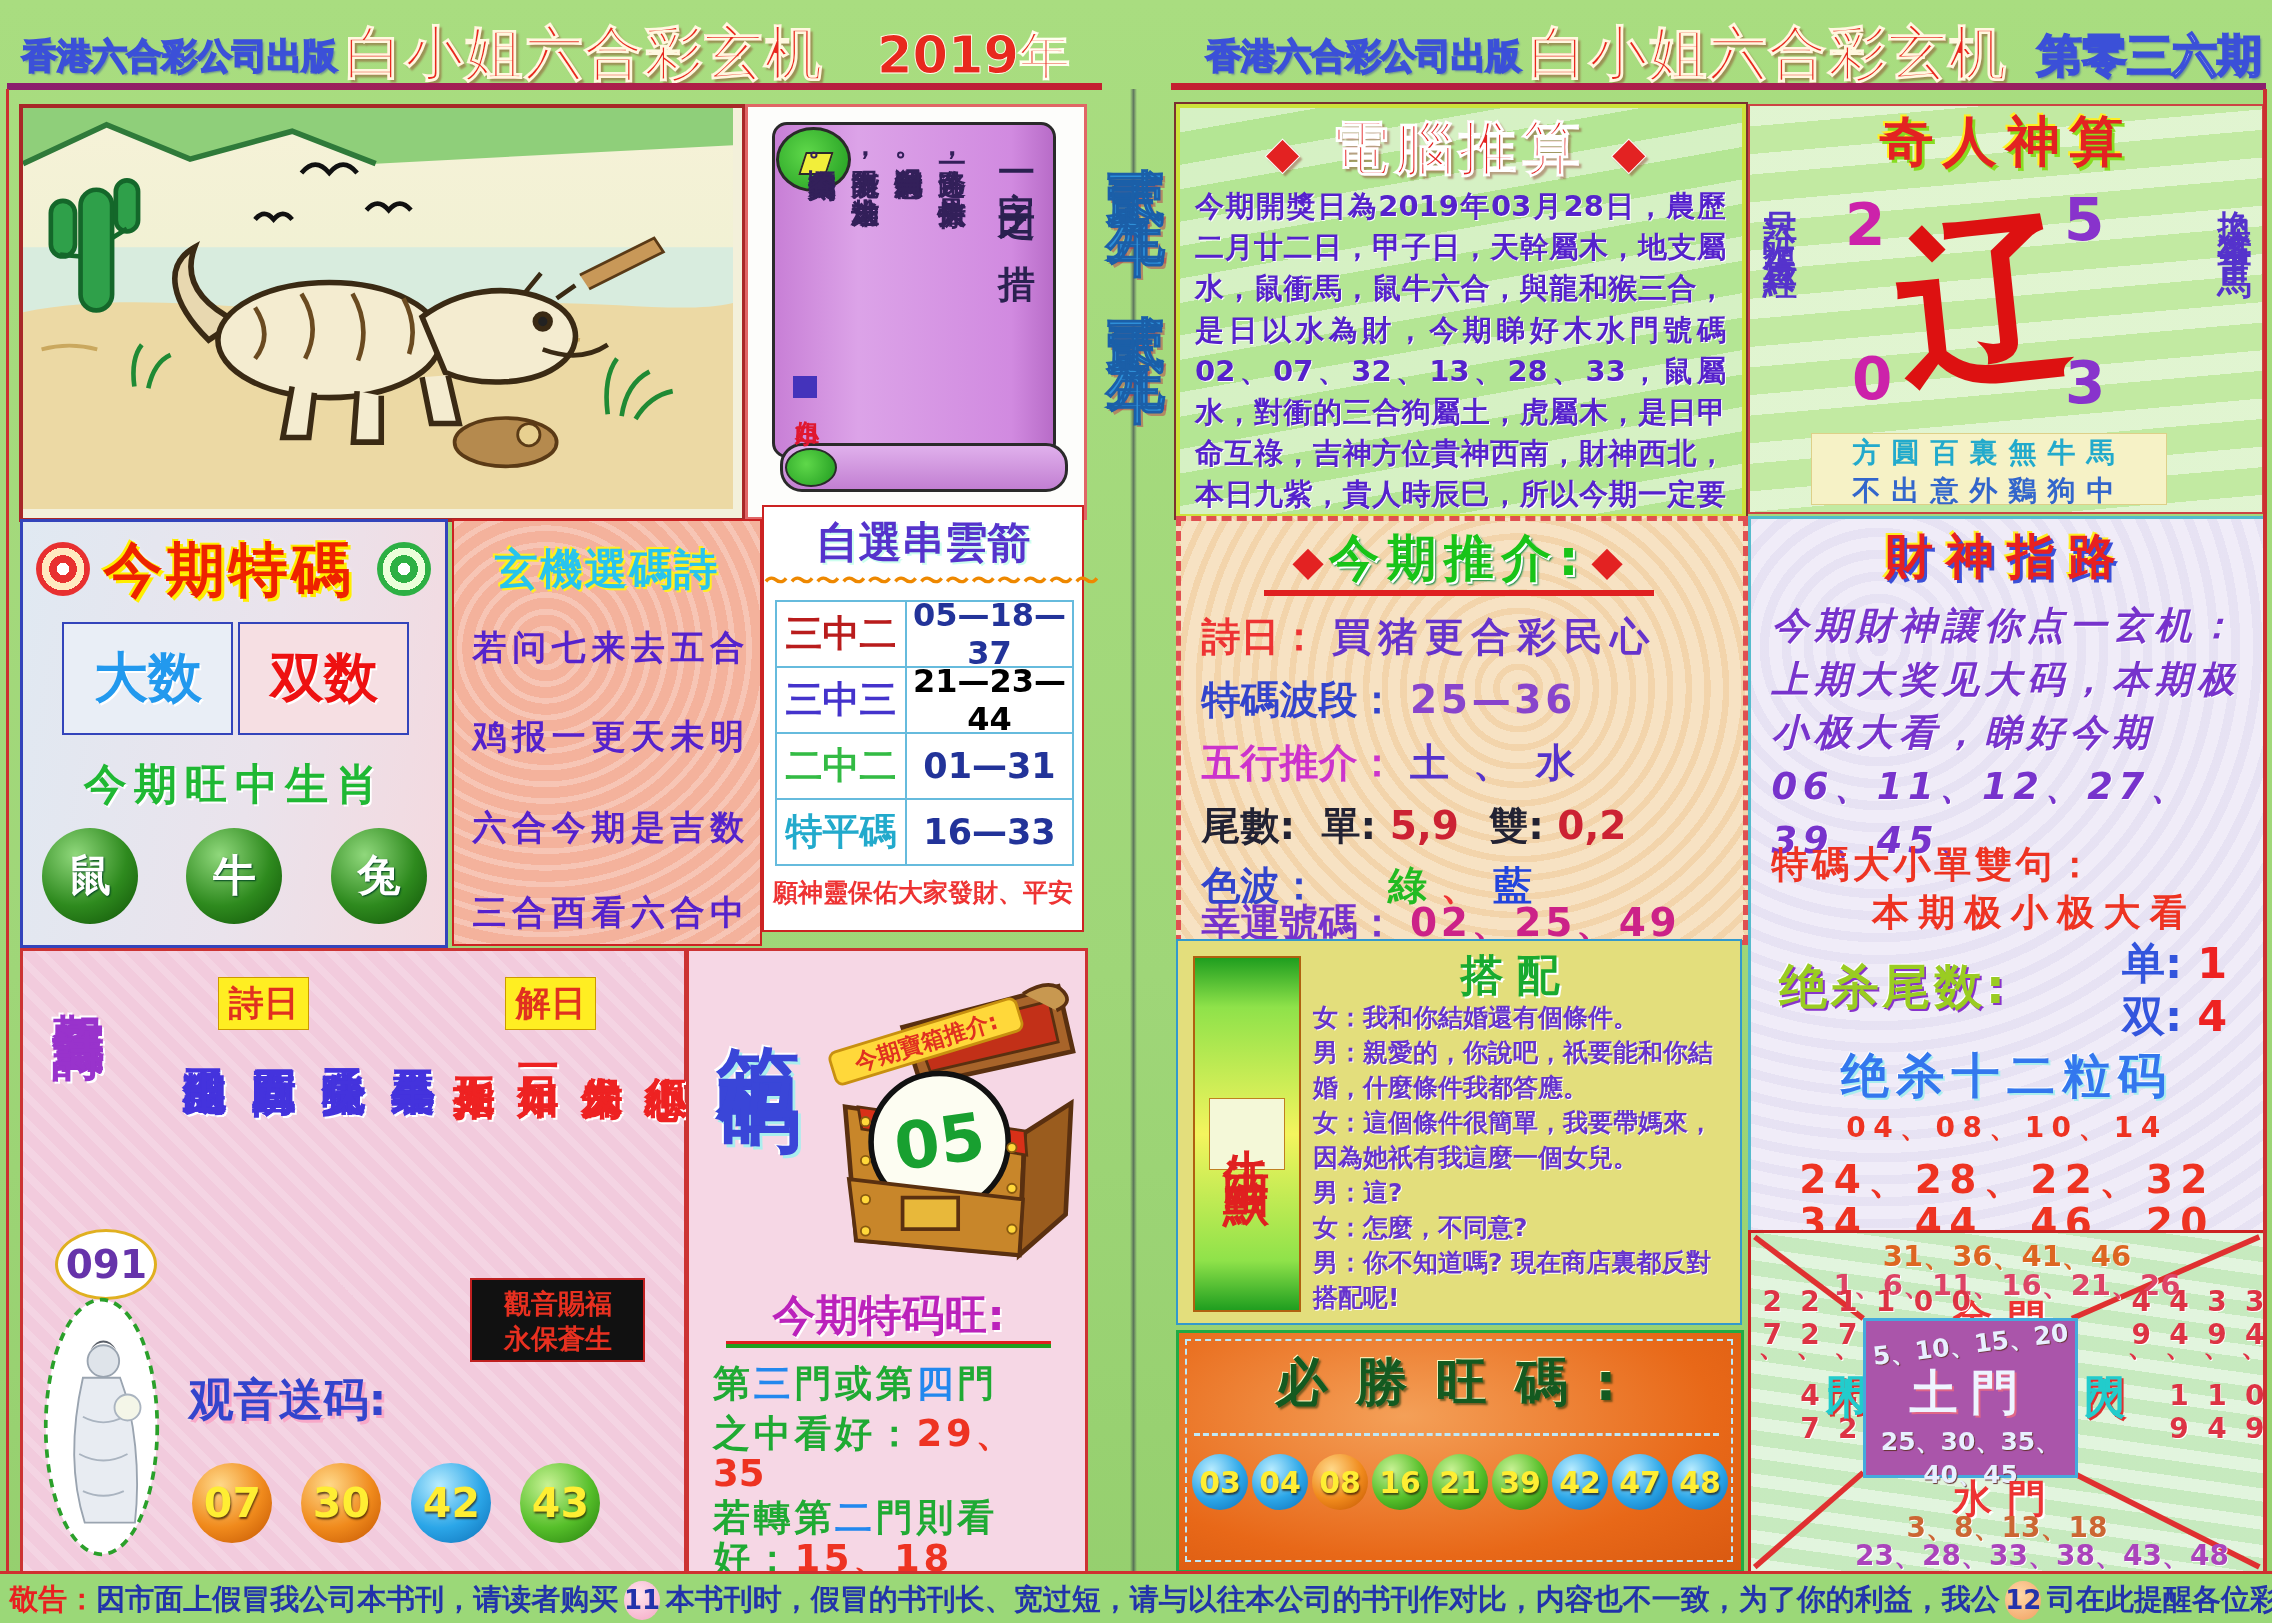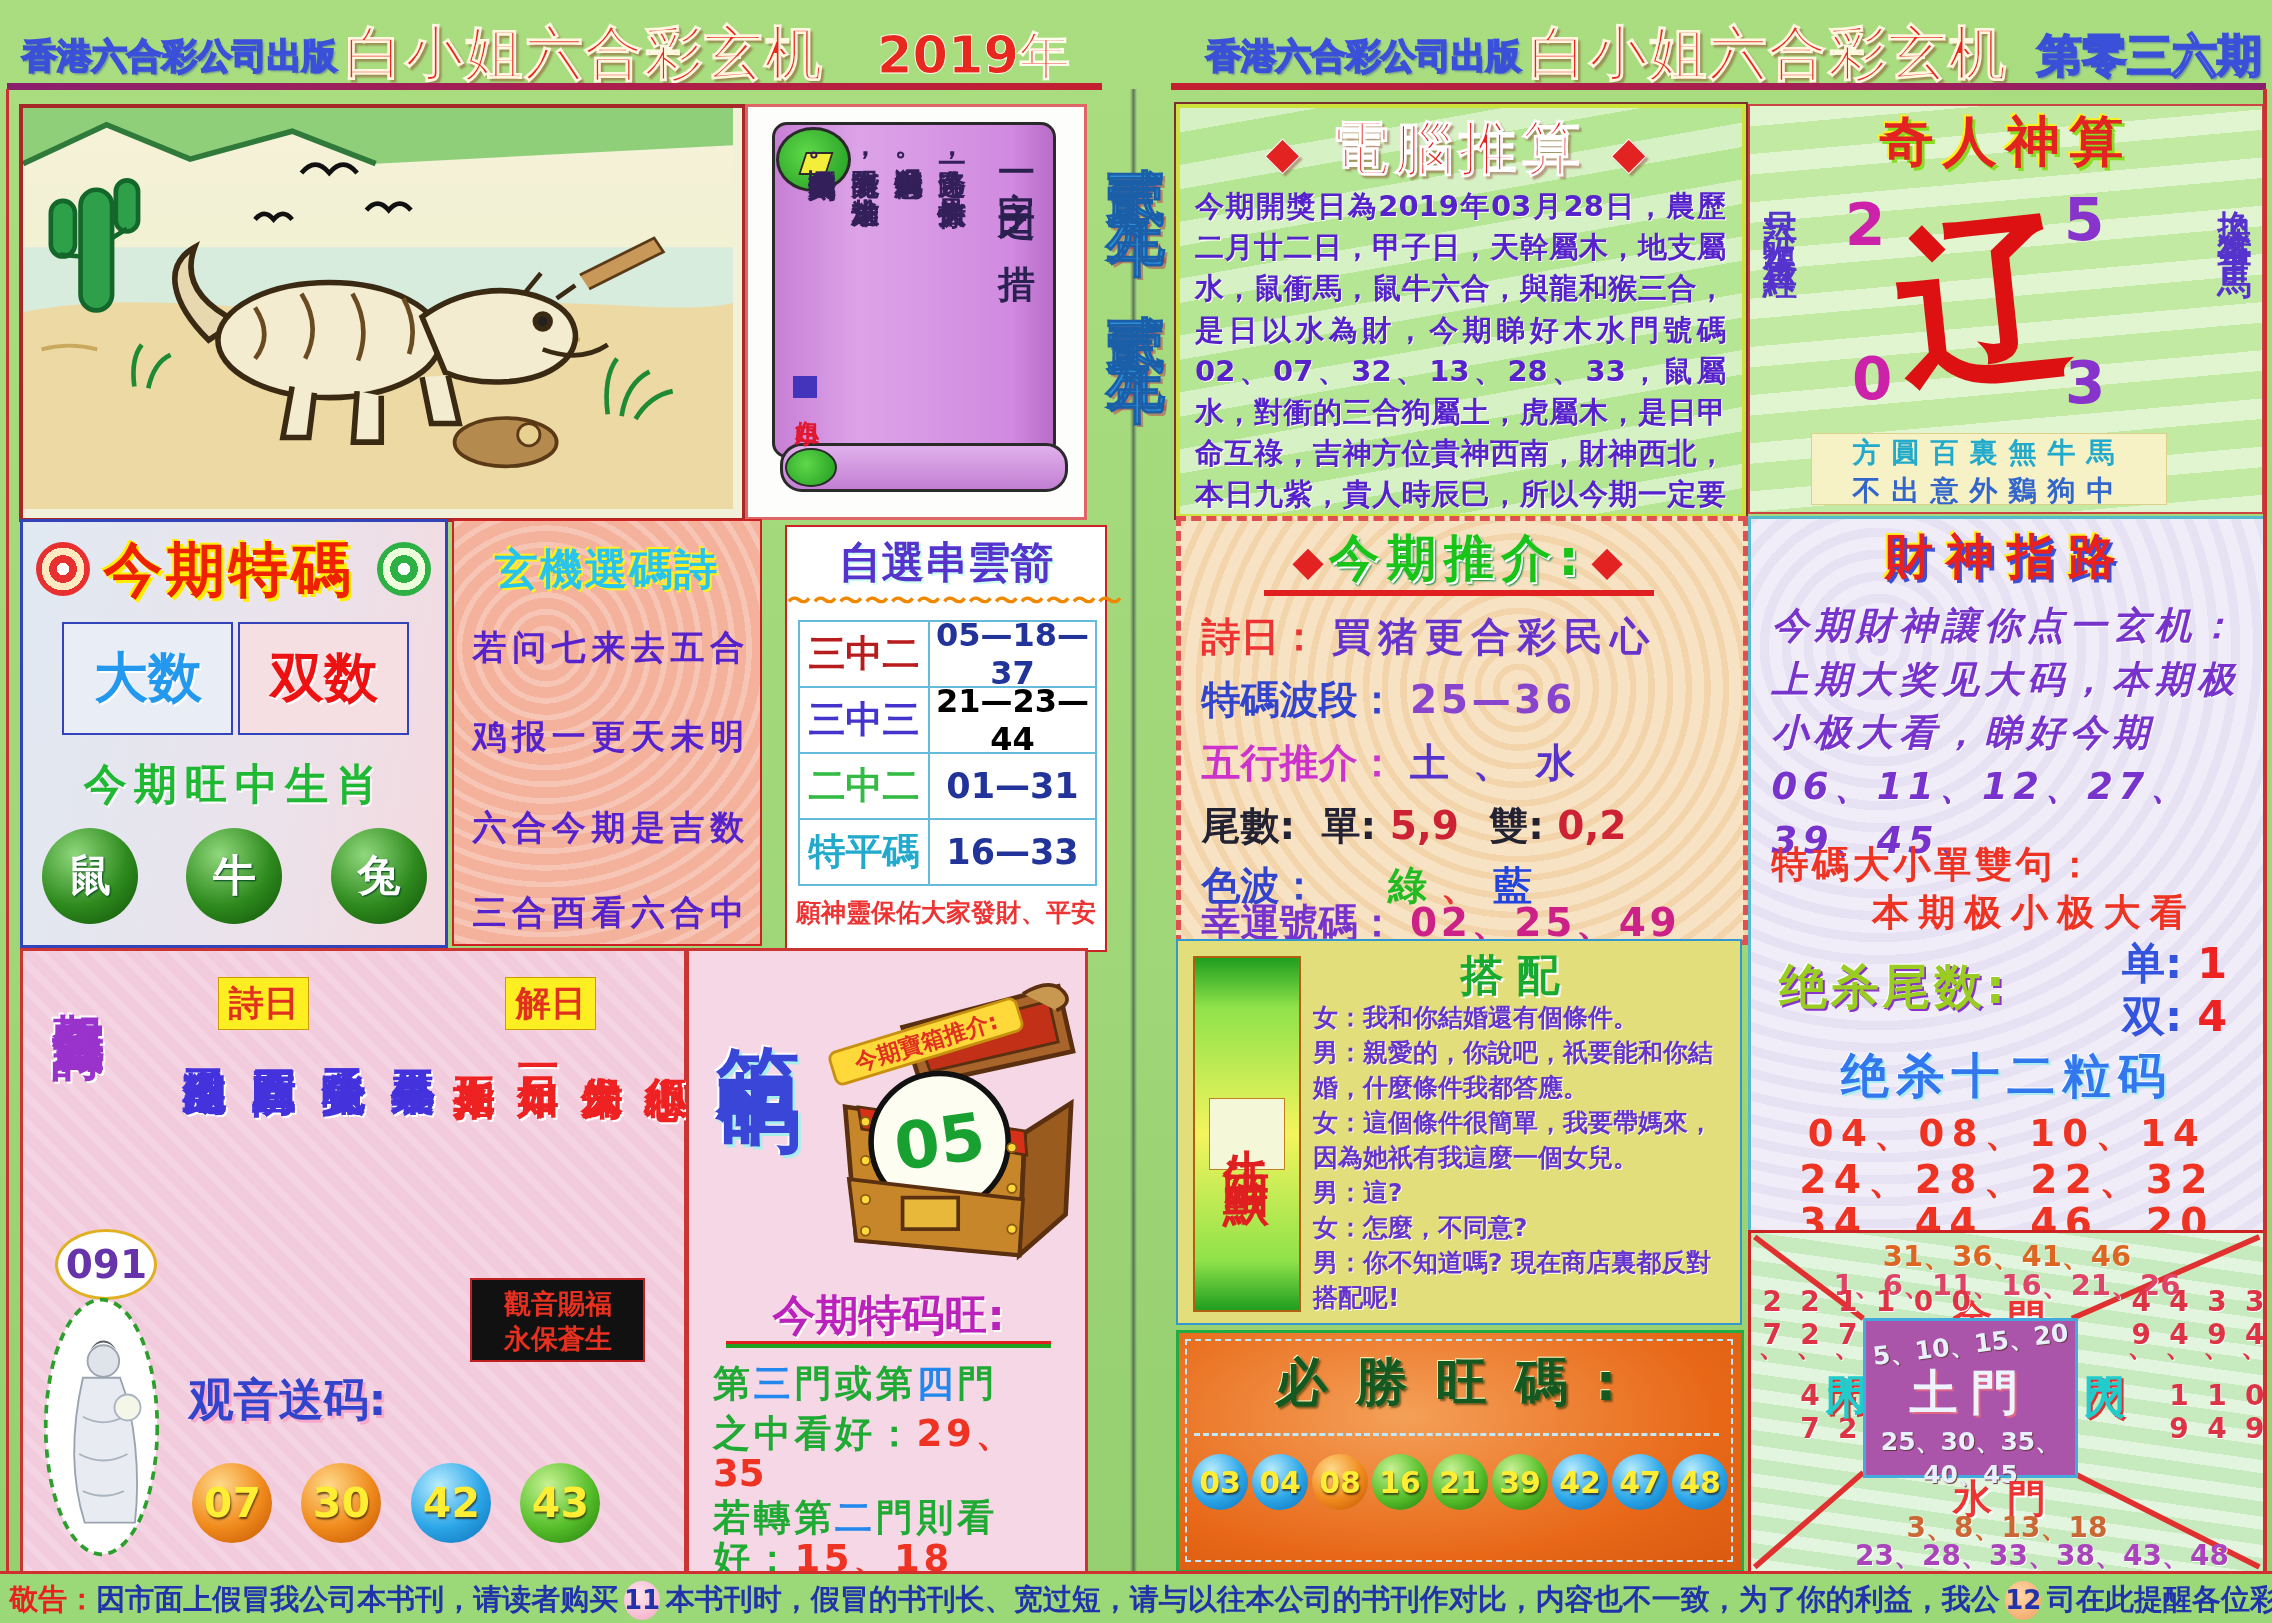--- a/index.html
+++ b/index.html
@@ -134,21 +134,21 @@
   </div>
 
   <div class="abs" style="left:452px;top:519px;width:306px;height:423px;border:2.8px solid #cc2222;background:#f4b29c;background-image:repeating-radial-gradient(circle at 30% 30%,rgba(255,255,255,.25) 0 5.6px,rgba(255,255,255,0) 5.6px 16.7px);">
     <div class="abs" style="left:0;top:20.4px;width:306px;text-align:center;font-size:43px;color:#28c4ee;text-shadow:1.9px 1.9px 0 #ffee22,-1.9px -1.9px 0 #ffee22;letter-spacing:1.9px;">玄機選碼詩</div>
     <div class="abs" style="left:18.6px;top:104px;font-size:34px;color:#5522cc;letter-spacing:5.6px;">若问七来去五合</div>
     <div class="abs" style="left:18.6px;top:193px;font-size:34px;color:#5522cc;letter-spacing:5.6px;">鸡报一更天未明</div>
     <div class="abs" style="left:18.6px;top:284px;font-size:34px;color:#5522cc;letter-spacing:5.6px;">六合今期是吉数</div>
     <div class="abs" style="left:18.6px;top:369px;font-size:34px;color:#5522cc;letter-spacing:5.6px;">三合酉看六合中</div>
   </div>
 
-  <div class="abs" style="left:762px;top:525px;width:318px;height:423px;border:2.8px solid #cc2222;background:#ffffff;margin-left:23px;">
+  <div class="abs" style="left:762px;top:505px;width:318px;height:423px;border:2.8px solid #cc2222;background:#ffffff;">
     <div class="abs" style="left:0;top:7.4px;width:318px;text-align:center;font-size:43px;color:#5533cc;text-shadow:1.9px 1.9px 0 #cfe;">自選串雲箭</div>
     <div class="abs" style="left:0;top:58px;width:318px;text-align:center;font-size:24px;color:#ee8800;letter-spacing:1.9px;">〜〜〜〜〜〜〜〜〜〜〜〜〜</div>
     <div class="abs" style="left:11px;top:93px;width:295px;height:262px;border:2.8px solid #66bbdd;">
       <div style="display:flex;height:64px;border-bottom:2.8px solid #66bbdd;align-items:center;">
         <span style="width:128px;text-align:center;font-size:37px;color:#b91c1c;">三中二</span>
         <span style="flex:1;text-align:center;font-size:32px;color:#223399;border-left:2.8px solid #66bbdd;align-self:stretch;display:flex;align-items:center;justify-content:center;">05—18—37</span>
       </div>
       <div style="display:flex;height:64px;border-bottom:2.8px solid #66bbdd;align-items:center;">
         <span style="width:128px;text-align:center;font-size:37px;color:#4433cc;">三中三</span>
         <span style="flex:1;text-align:center;font-size:32px;color:#000000;border-left:2.8px solid #66bbdd;align-self:stretch;display:flex;align-items:center;justify-content:center;">21—23—44</span>
@@ -328,21 +328,21 @@
     <div class="abs" style="left:28px;top:436px;font-size:48px;color:#9acc22;text-shadow:1.9px 1.9px 0 #8833cc,-0.9px -0.9px 0 #fff;letter-spacing:3.7px;">绝杀尾数:</div>
     <div class="abs" style="left:371px;top:416px;font-size:43px;white-space:nowrap;">
       <span style="color:#3355dd;">单:</span>
       <span style="color:#ee2222;">1</span>
     </div>
     <div class="abs" style="left:371px;top:469px;font-size:43px;white-space:nowrap;">
       <span style="color:#3355dd;">双:</span>
       <span style="color:#ee2222;">4</span>
     </div>
     <div class="abs" style="left:0;top:525px;width:512px;text-align:center;font-size:48px;color:#3377ee;text-shadow:1.9px 1.9px 0 #aee,-0.9px -0.9px 0 #fff;letter-spacing:7.4px;">绝杀十二粒码</div>
-    <div class="abs" style="left:0;top:590px;width:512px;text-align:center;font-size:37px;color:#ee3322;letter-spacing:7.4px;">04、08、10、14</div>
+    <div class="abs" style="left:0;top:590px;width:512px;text-align:center;font-size:28px;color:#ee3322;letter-spacing:7.4px;">04、08、10、14</div>
     <div class="abs" style="left:0;top:634px;width:512px;text-align:center;font-size:39px;color:#ee3322;letter-spacing:7.4px;">24、28、22、32</div>
     <div class="abs" style="left:0;top:677px;width:512px;text-align:center;font-size:39px;color:#ee3322;letter-spacing:7.4px;">34、44、46、20</div>
   </div>
 
   <div class="abs" style="left:1748px;top:1230px;width:512px;height:338px;border:3.7px solid #cc2222;background:#cfeec8;background-image:repeating-linear-gradient(8deg,rgba(255,255,255,.4) 0 13px,rgba(180,225,170,.3) 13px 28px);">
     <svg class="abs" width="512" height="338" viewBox="0 0 552 364" style="left:0;top:0;">
       <g stroke="#e03030" stroke-width="6">
         <line x1="4" y1="4" x2="121" y2="92"></line>
           <line x1="548" y1="4" x2="346" y2="92"></line>
         <line x1="4" y1="360" x2="121" y2="258"></line>

